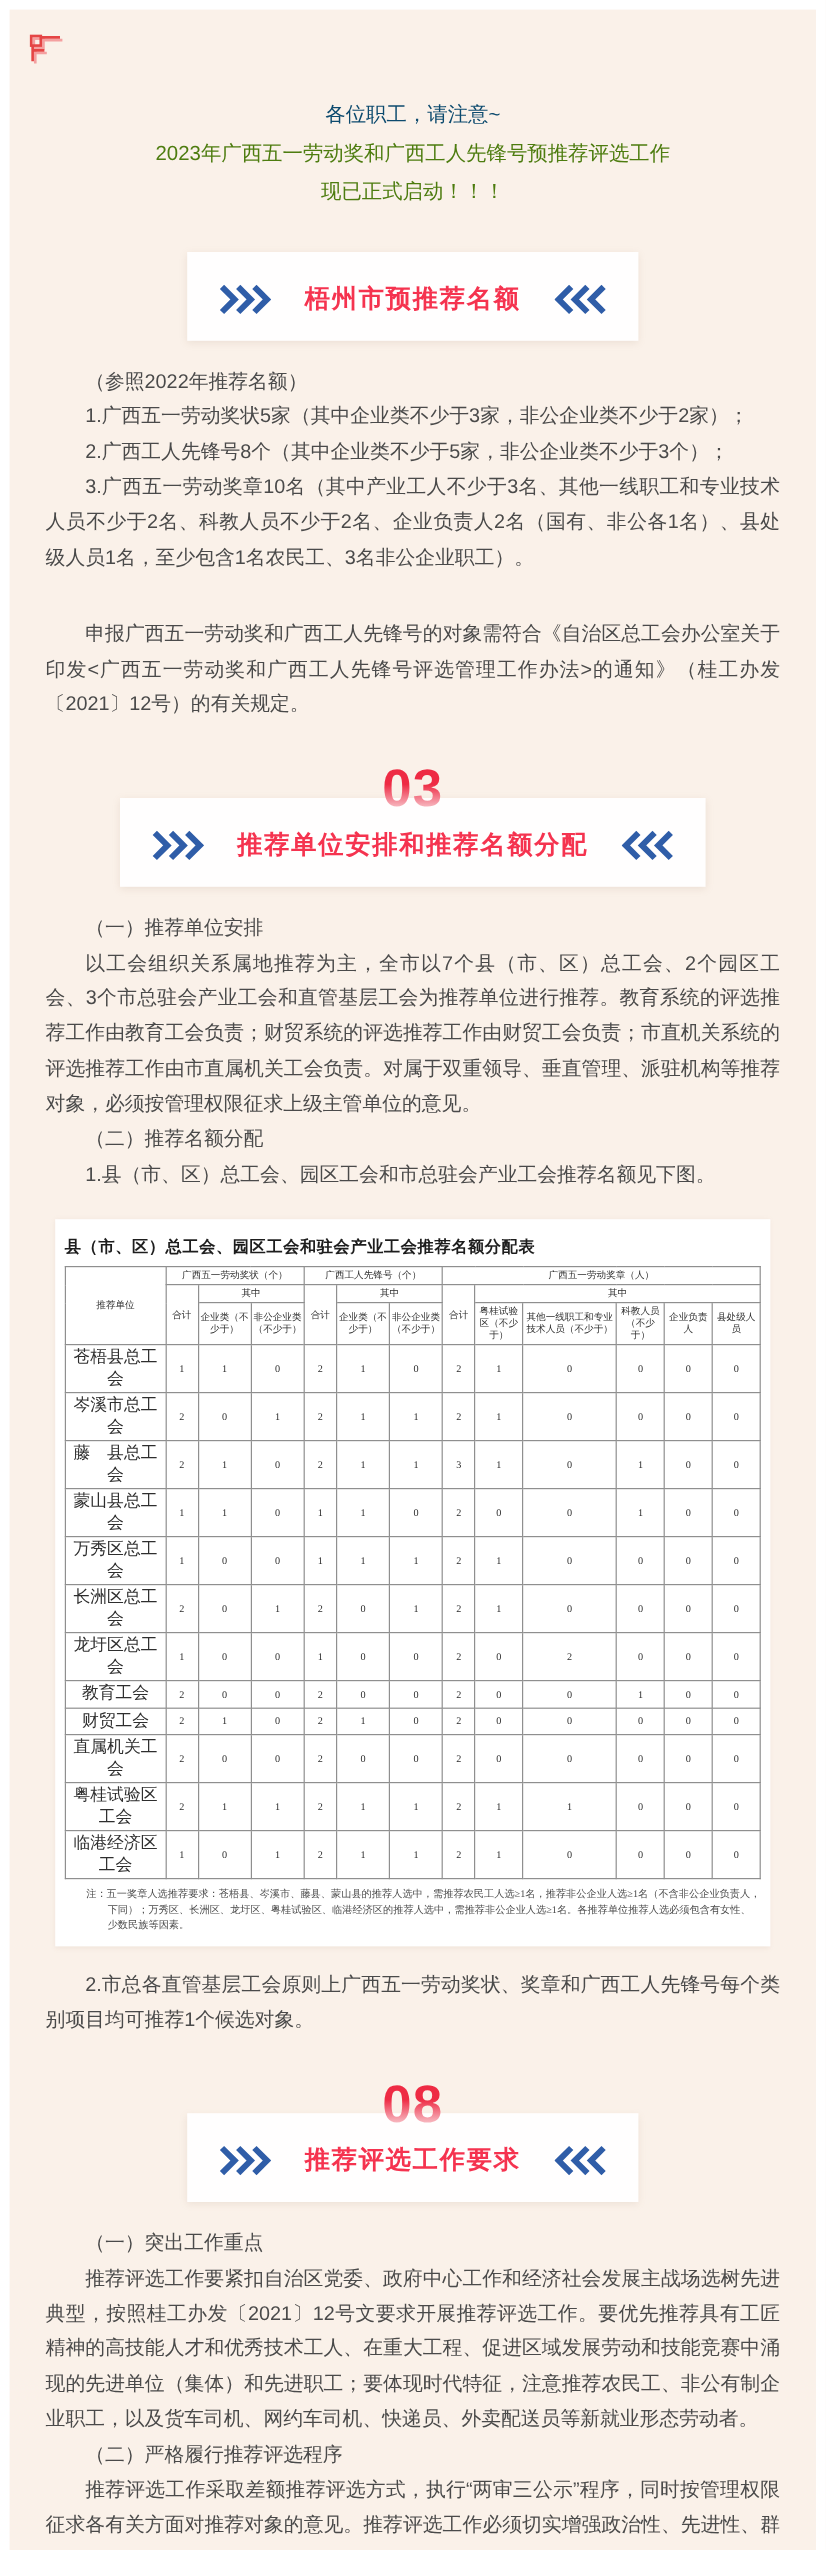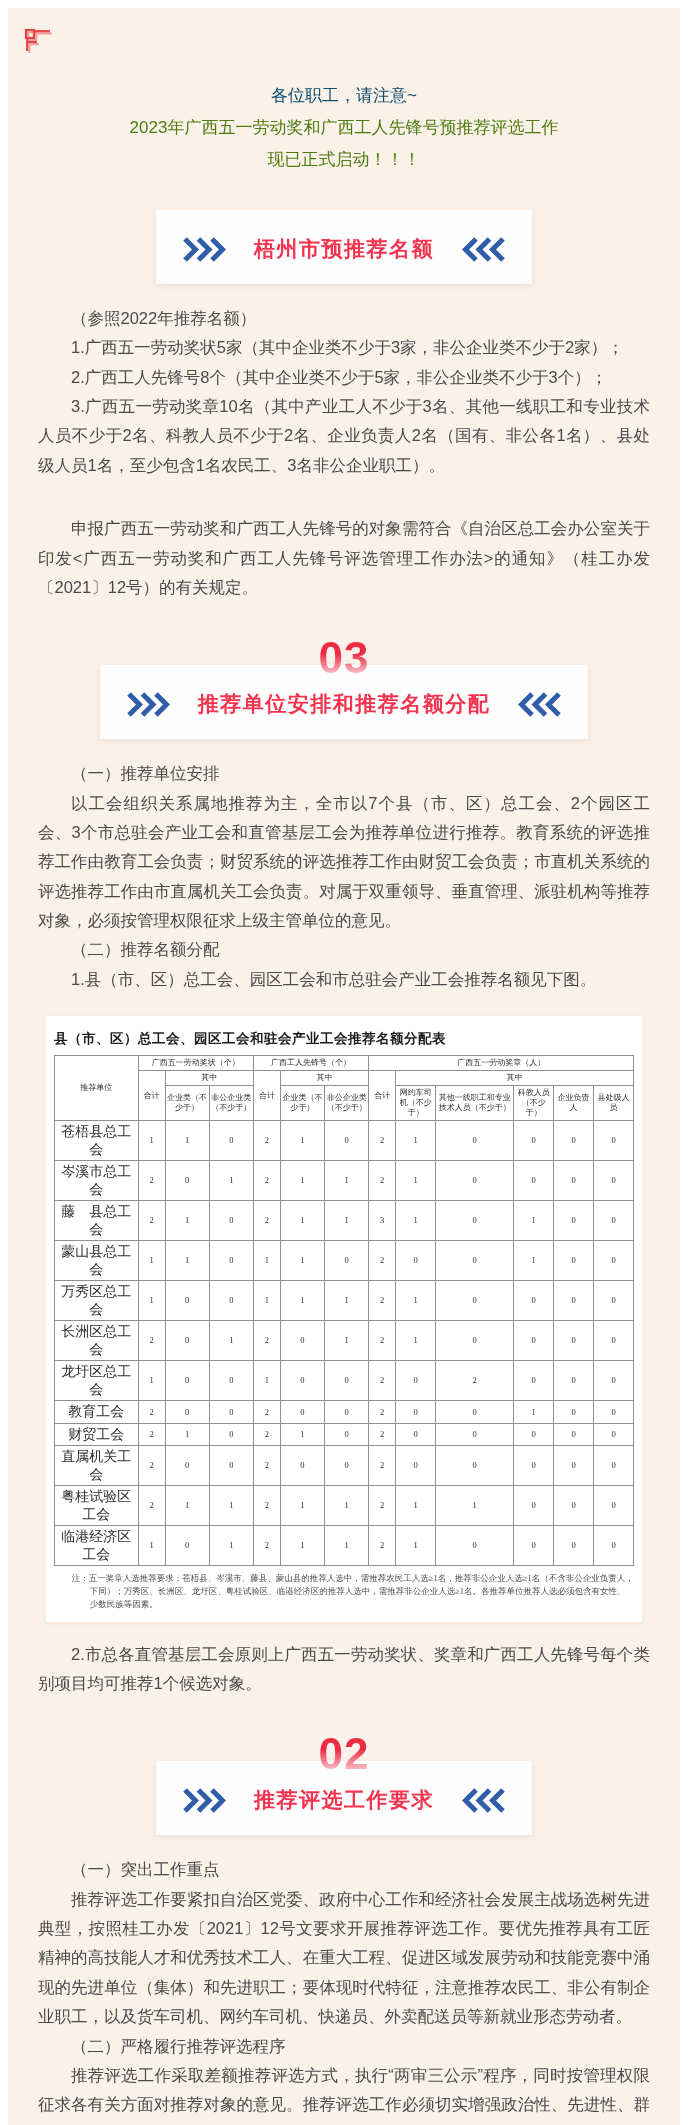--- a/index.html
+++ b/index.html
@@ -164,21 +164,21 @@
             <th rowspan="2">合计</th>
             <th colspan="2">其中</th>
             <th rowspan="2">合计</th>
             <th colspan="5">其中</th>
           </tr>
           <tr>
             <th>企业类（不少于）</th>
             <th>非公企业类（不少于）</th>
             <th>企业类（不少于）</th>
             <th>非公企业类（不少于）</th>
-            <th>网约车司机（不少于）</th>
+            <th>粤桂试验区（不少于）</th>
             <th>其他一线职工和专业技术人员（不少于）</th>
             <th>科教人员（不少于）</th>
             <th>企业负责人</th>
             <th>县处级人员</th>
           </tr>
         </thead>
         <tbody>
             <tr>
               <td class="rowname">苍梧县总工会</td>
               <td>1</td>
@@ -361,21 +361,21 @@
             </tr>
           </tbody>
       </table>
       <div class="table-note">注：五一奖章人选推荐要求：苍梧县、岑溪市、藤县、蒙山县的推荐人选中，需推荐农民工人选≥1名，推荐非公企业人选≥1名（不含非公企业负责人，下同）；万秀区、长洲区、龙圩区、粤桂试验区、临港经济区的推荐人选中，需推荐非公企业人选≥1名。各推荐单位推荐人选必须包含有女性、少数民族等因素。</div>
     </div>
 
     <p class="para" style="margin-top:18px;">2.市总各直管基层工会原则上广西五一劳动奖状、奖章和广西工人先锋号每个类别项目均可推荐1个候选对象。</p>
   </div>
 
   <div class="sec-head">
-    <span class="sec-num">02</span>
+    <span class="sec-num">08</span>
     <span class="sec-box">
       <span class="chev left-side">
         <svg width="44" height="25" viewBox="0 0 44 25">
             <g fill="none" stroke="#2f5da8" stroke-width="5">
               <path d="M3 2 L13.5 12.5 L3 23"></path>
               <path d="M16.5 2 L27 12.5 L16.5 23"></path>
               <path d="M30 2 L40.5 12.5 L30 23"></path>
             </g>
           </svg>
       </span>

